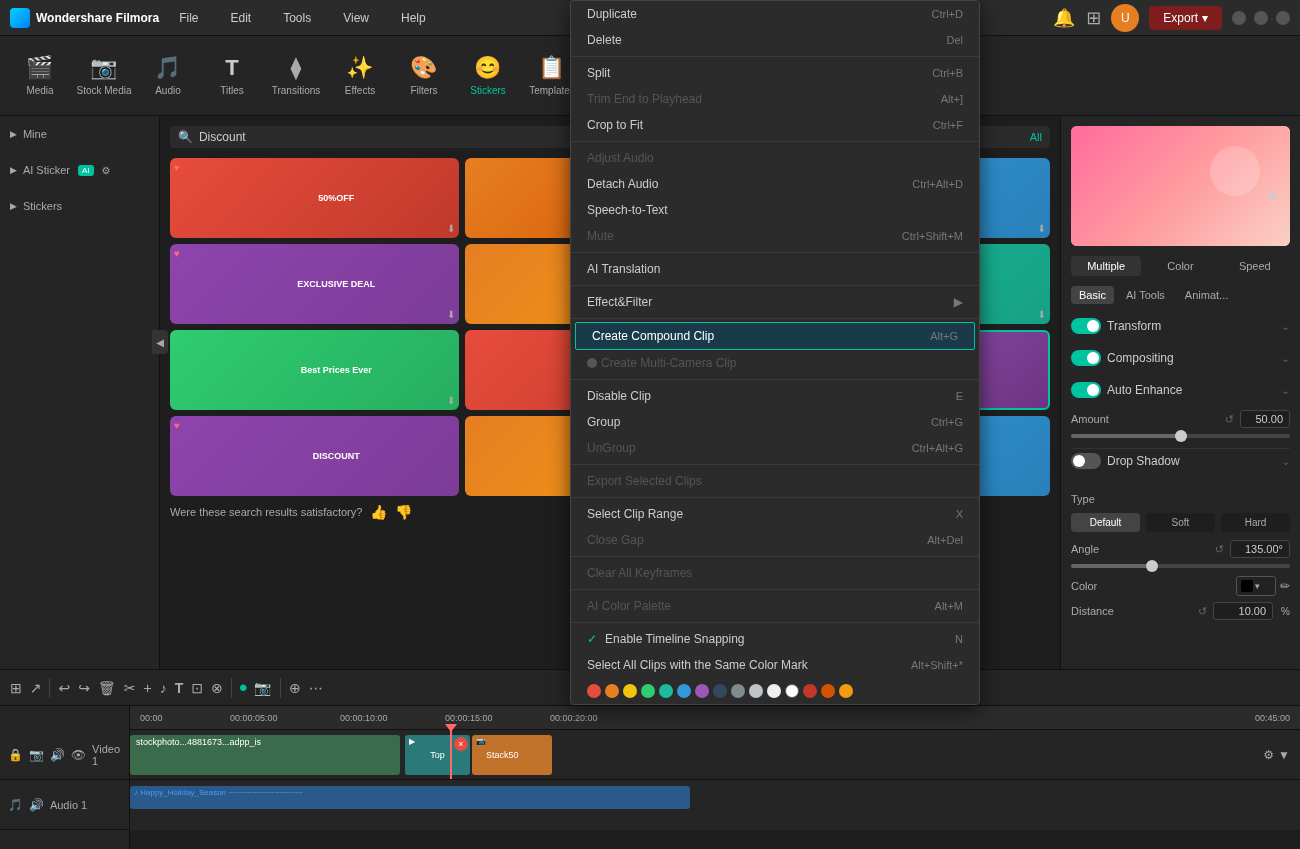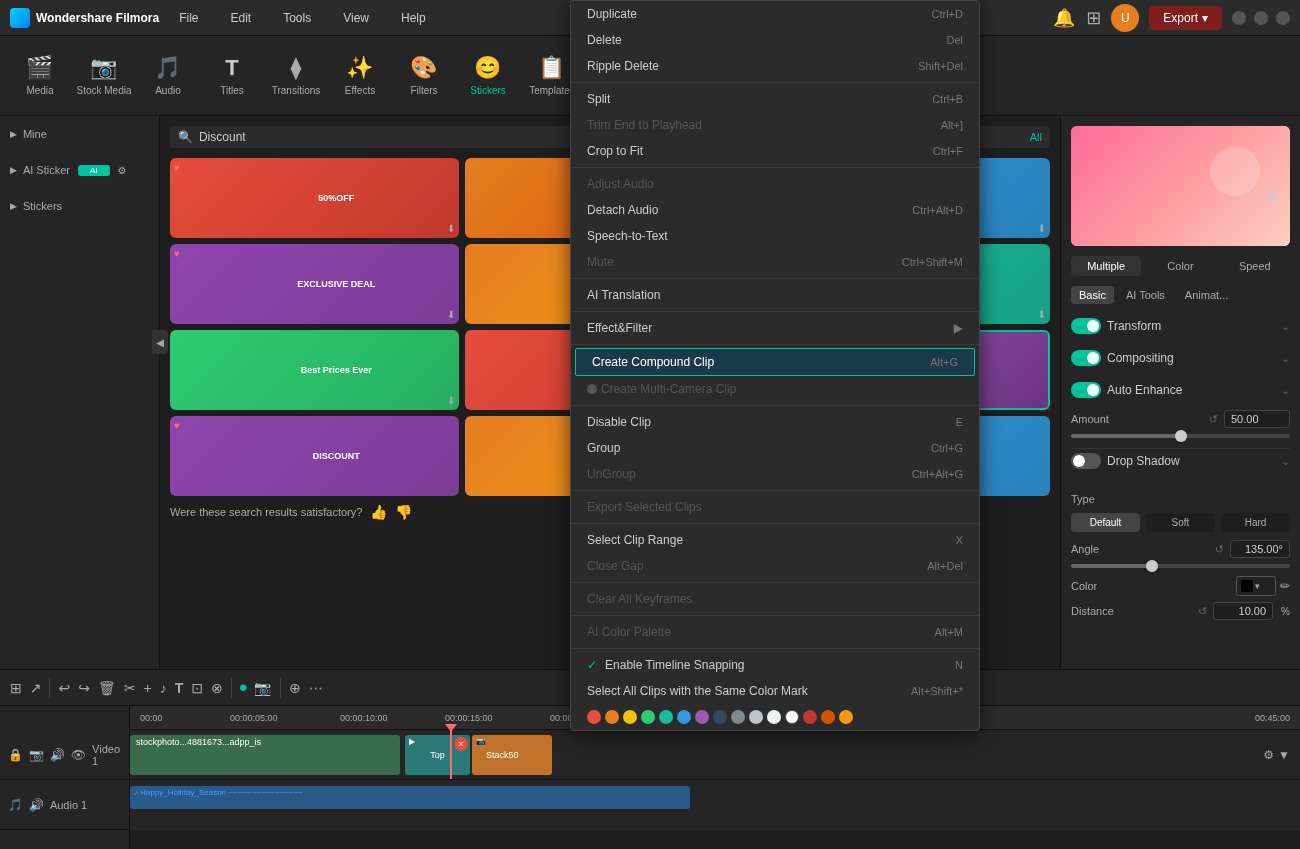--- a/index.html
+++ b/index.html
@@ -154,21 +154,21 @@
       background: linear-gradient(135deg, #ff9a9e, #fad0c4, #ffecd2);
       display: flex; align-items: center; justify-content: center;
     }
 
     .amount-row {
       display: flex; align-items: center; gap: 6px; margin-bottom: 6px;
     }
     .amount-label { color: #aaa; font-size: 11px; flex: 1; }
     .amount-val { 
       border: 1px solid #444; background: #1e1e1e; color: #ccc;
-      padding: 2px 6px; border-radius: 3px; font-size: 11px; width: 66px; text-align: left;
+      padding: 2px 6px; border-radius: 3px; font-size: 11px; width: 50px; text-align: right;
     }
     .slider-track {
       height: 4px; background: #444; border-radius: 2px; 
       position: relative; margin-bottom: 10px;
     }
     .slider-fill { height: 100%; background: #666; border-radius: 2px; width: 50%; }
     .slider-thumb {
       width: 12px; height: 12px; background: #ccc; border-radius: 50%;
       position: absolute; top: -4px; left: 50%; transform: translateX(-50%);
     }
@@ -386,21 +386,21 @@
     <div class="sidebar-section">
       <div class="sidebar-section-header">
         <span class="chevron">▶</span>
         <span>Mine</span>
       </div>
     </div>
     <div class="sidebar-section">
       <div class="sidebar-section-header">
         <span class="chevron">▶</span>
         <span>AI Sticker</span>
-        <span style="background:#00c4a0;color:#fff;font-size:8px;padding:1px 12px;border-radius:3px;margin-left:2px;">AI</span>
+        <span style="background:#00c4a0;color:#fff;font-size:8px;padding:1px 4px;border-radius:3px;margin-left:2px;">AI</span>
         <span style="color:#aaa;font-size:10px;margin-left:2px;">⚙</span>
       </div>
     </div>
     <div class="sidebar-section">
       <div class="sidebar-section-header">
         <span class="chevron">▶</span>
         <span>Stickers</span>
       </div>
     </div>
   </div>
@@ -583,24 +583,20 @@
 </div>
 
 <div class="context-menu">
   <div class="cm-item">
     <span>Duplicate</span>
     <span class="cm-shortcut">Ctrl+D</span>
   </div>
   <div class="cm-item">
     <span>Delete</span>
     <span class="cm-shortcut">Del</span>
-  </div>
-  <div class="cm-item">
-    <span>Ripple Delete</span>
-    <span class="cm-shortcut">Shift+Del</span>
   </div>
   <div class="cm-separator"></div>
   <div class="cm-item">
     <span>Split</span>
     <span class="cm-shortcut">Ctrl+B</span>
   </div>
   <div class="cm-item disabled">
     <span>Trim End to Playhead</span>
     <span class="cm-shortcut">Alt+]</span>
   </div>

